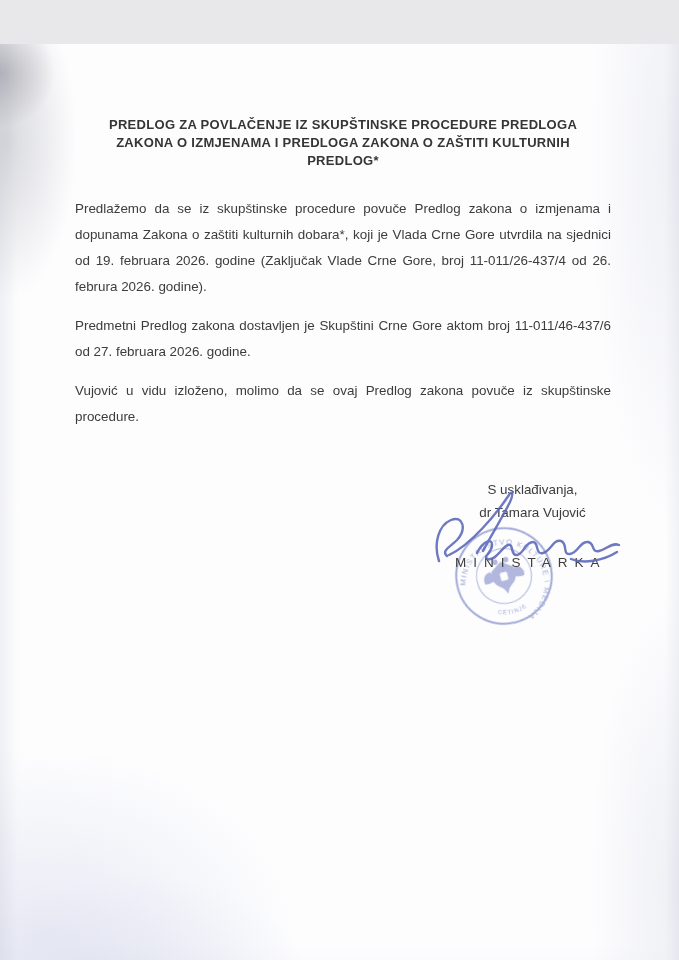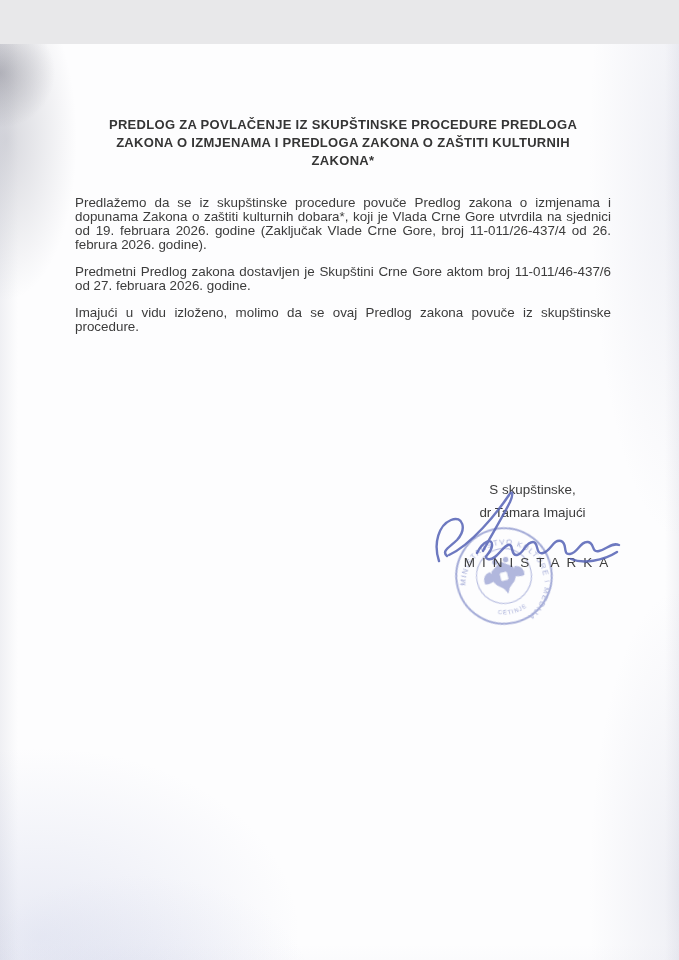--- a/index.html
+++ b/index.html
@@ -36,21 +36,21 @@
     font-weight:bold;
     font-size:13px;
     line-height:18px;
     letter-spacing:0.3px;
     color:#353535;
     margin:0 10px 26px 10px;
   }
   .doc-title div{white-space:nowrap;}
   .para{
     font-size:13.4px;
-    line-height:14px;
+    line-height:26px;
     text-align:justify;
     margin:0 0 13px 0;
     color:#3c3c3c;
   }
   .sig-block{
     position:absolute;
     left:425px; top:437px;
     width:215px; height:170px;
     font-size:13.4px;
     color:#3c3c3c;
@@ -59,58 +59,58 @@
   .signatory{ text-align:center; line-height:17px; margin-top:6px; }
   .stamp{
     position:absolute;
     left:24px; top:40px;
     width:110px; height:110px;
     transform:rotate(-14deg);
     opacity:0.75;
   }
   .ministarka{
     position:absolute;
-    left:0; top:74px;
+    left:16px; top:74px;
     width:100%;
     padding-left:14px;
     box-sizing:border-box;
-    text-align:center;
+    text-align:left;
     font-size:13.5px;
     letter-spacing:7px;
     color:#3f3f3f;
   }
   .signature-ink{
     position:absolute;
     left:-2px; top:6px;
     width:205px; height:86px;
   }
 </style>
 </head>
 <body>
 
 <div class="page">
 
   <div class="content">
 
     <div class="doc-title">
       <div>PREDLOG ZA POVLAČENJE IZ SKUPŠTINSKE PROCEDURE PREDLOGA</div>
       <div>ZAKONA O IZMJENAMA I PREDLOGA ZAKONA O ZAŠTITI KULTURNIH</div>
-      <div>ZAKONA*</div>
+      <div>PREDLOG*</div>
     </div>
 
     <p class="para">Predlažemo da se iz skupštinske procedure povuče Predlog zakona o izmjenama i dopunama Zakona o zaštiti kulturnih dobara*, koji je Vlada Crne Gore utvrdila na sjednici od 19. februara 2026. godine (Zaključak Vlade Crne Gore, broj 11-011/26-437/4 od 26. februra 2026. godine).</p>
     <p class="para">Predmetni Predlog zakona dostavljen je Skupštini Crne Gore aktom broj 11-011/46-437/6 od 27. februara 2026. godine.</p>
-    <p class="para">Imajući u vidu izloženo, molimo da se ovaj Predlog zakona povuče iz skupštinske procedure.</p>
+    <p class="para">Vujović u vidu izloženo, molimo da se ovaj Predlog zakona povuče iz skupštinske procedure.</p>
 
   </div>
 
   <div class="sig-block">
 
-    <div class="salutation">S skupštinske,</div>
-    <div class="signatory">dr Tamara Imajući</div>
+    <div class="salutation">S usklađivanja,</div>
+    <div class="signatory">dr Tamara Vujović</div>
 
     <svg class="stamp" viewBox="0 0 120 120">
       <defs>
         <path id="ringPath" d="M 17,60 A 43,43 0 1 1 16.9,60.5"></path>
         <path id="botPath" d="M 28,86 A 40,40 0 0 0 92,86"></path>
         <filter id="blurStamp">
             <feGaussianBlur stdDeviation="0.45"></feGaussianBlur>
           </filter>
       </defs>
       <g filter="url(#blurStamp)" stroke="#8690ca" fill="none">

